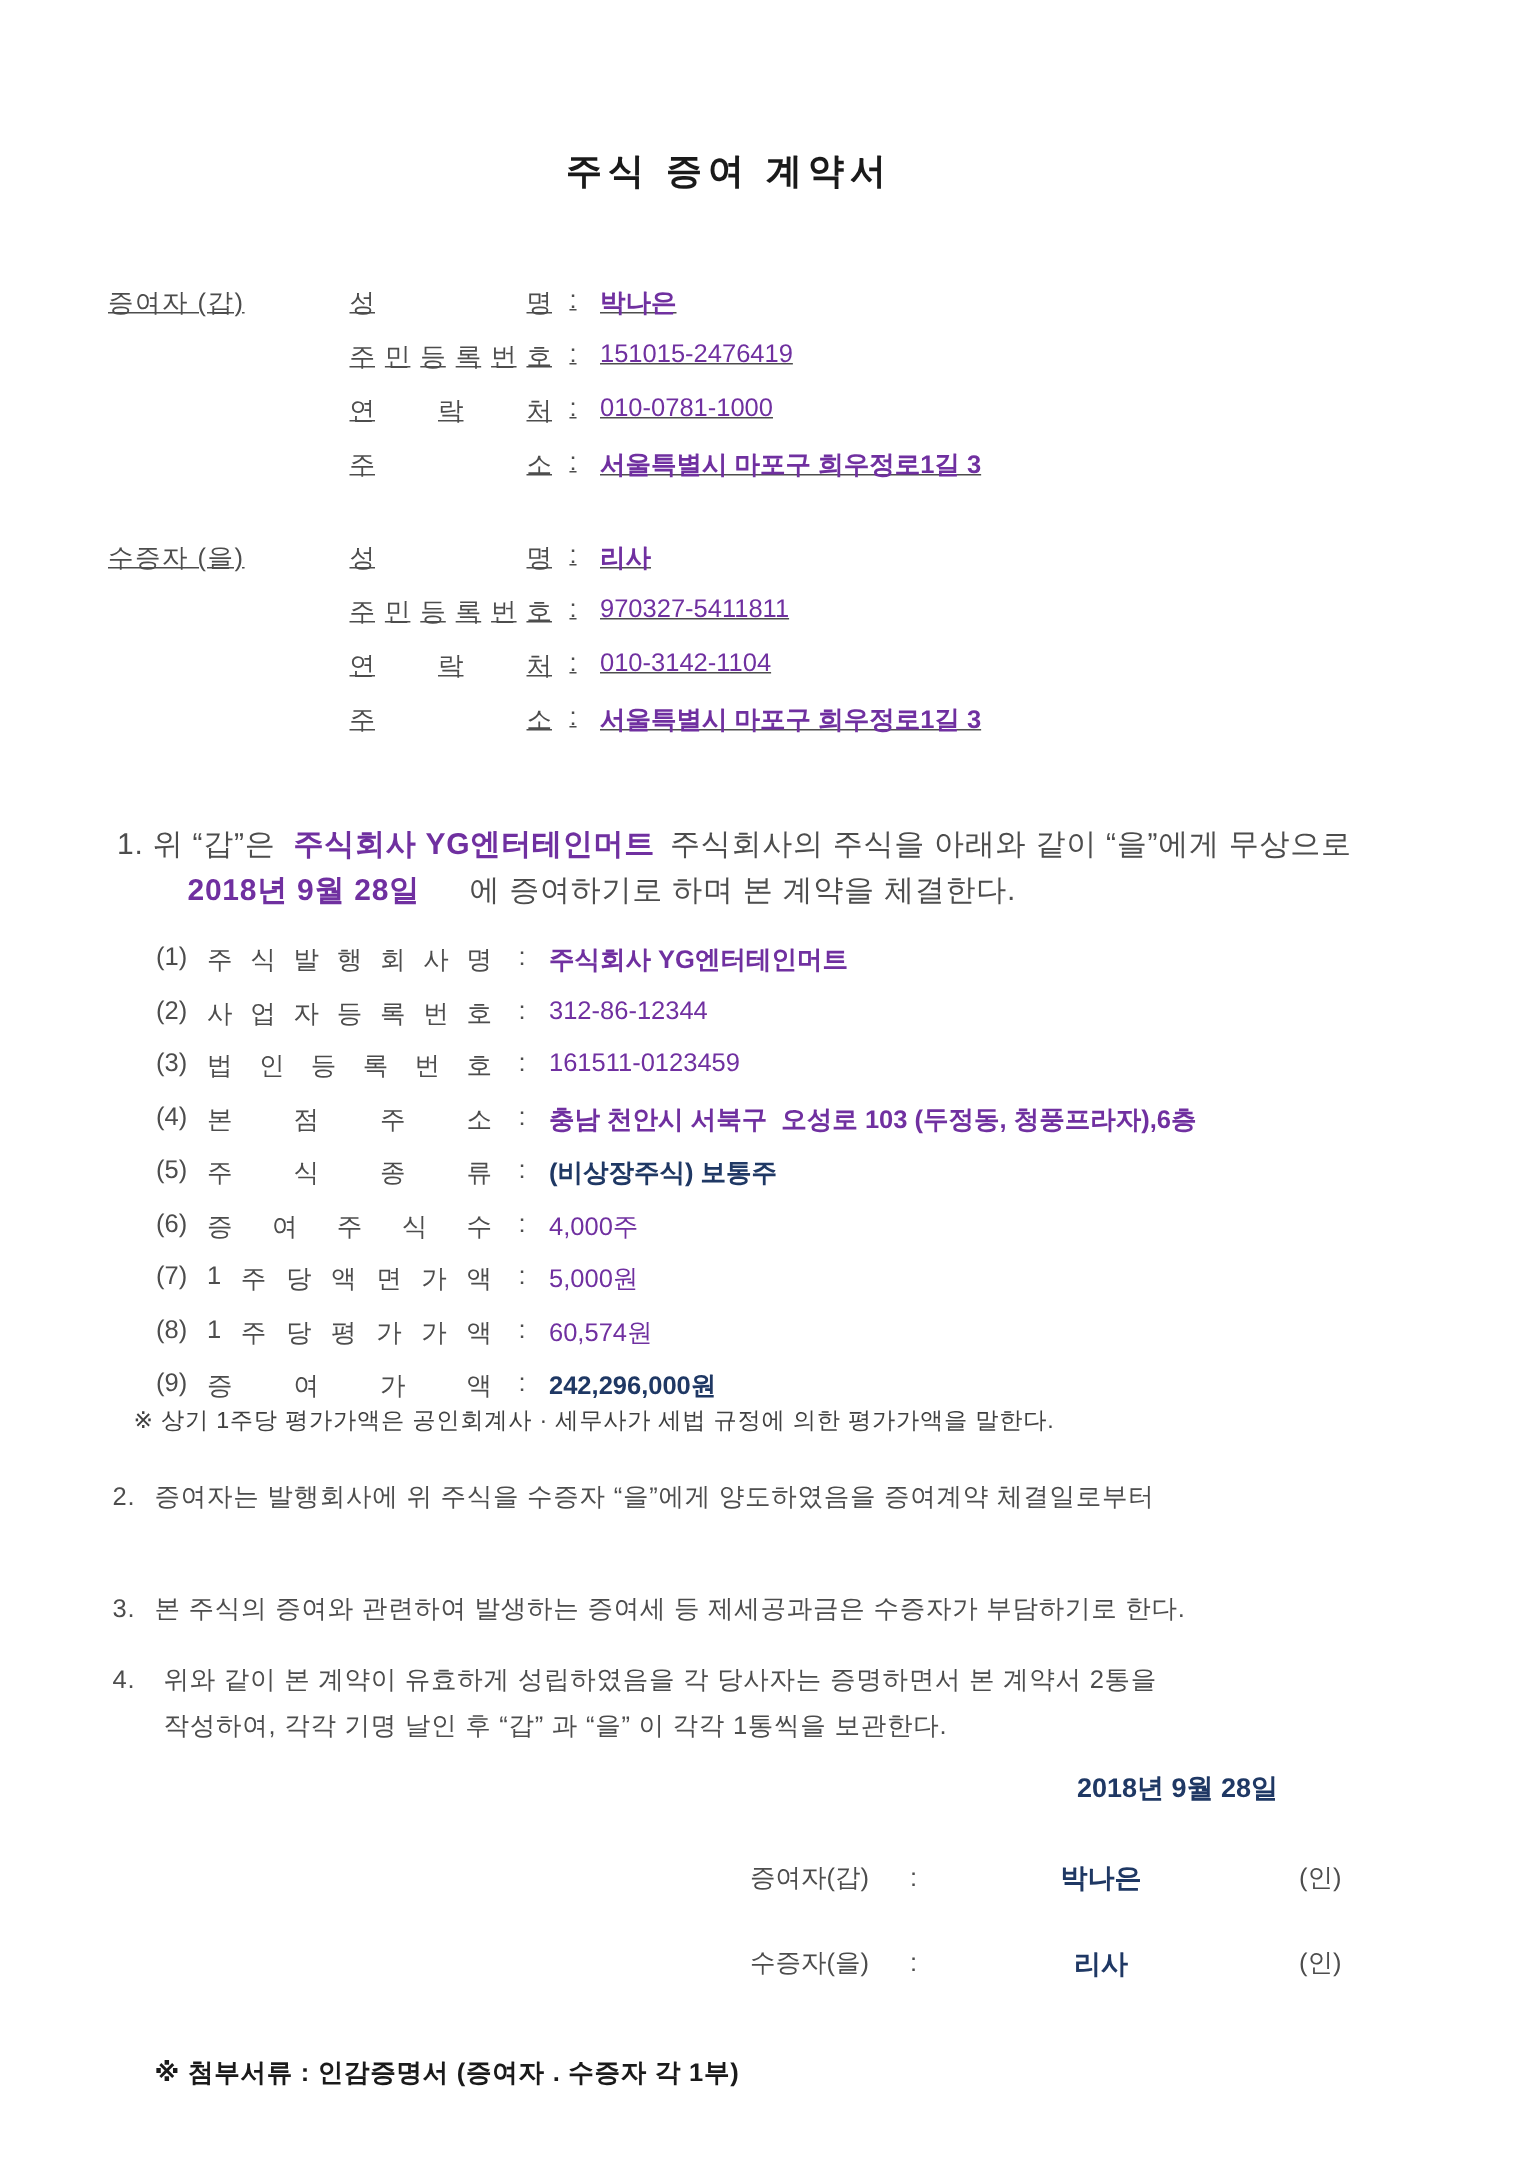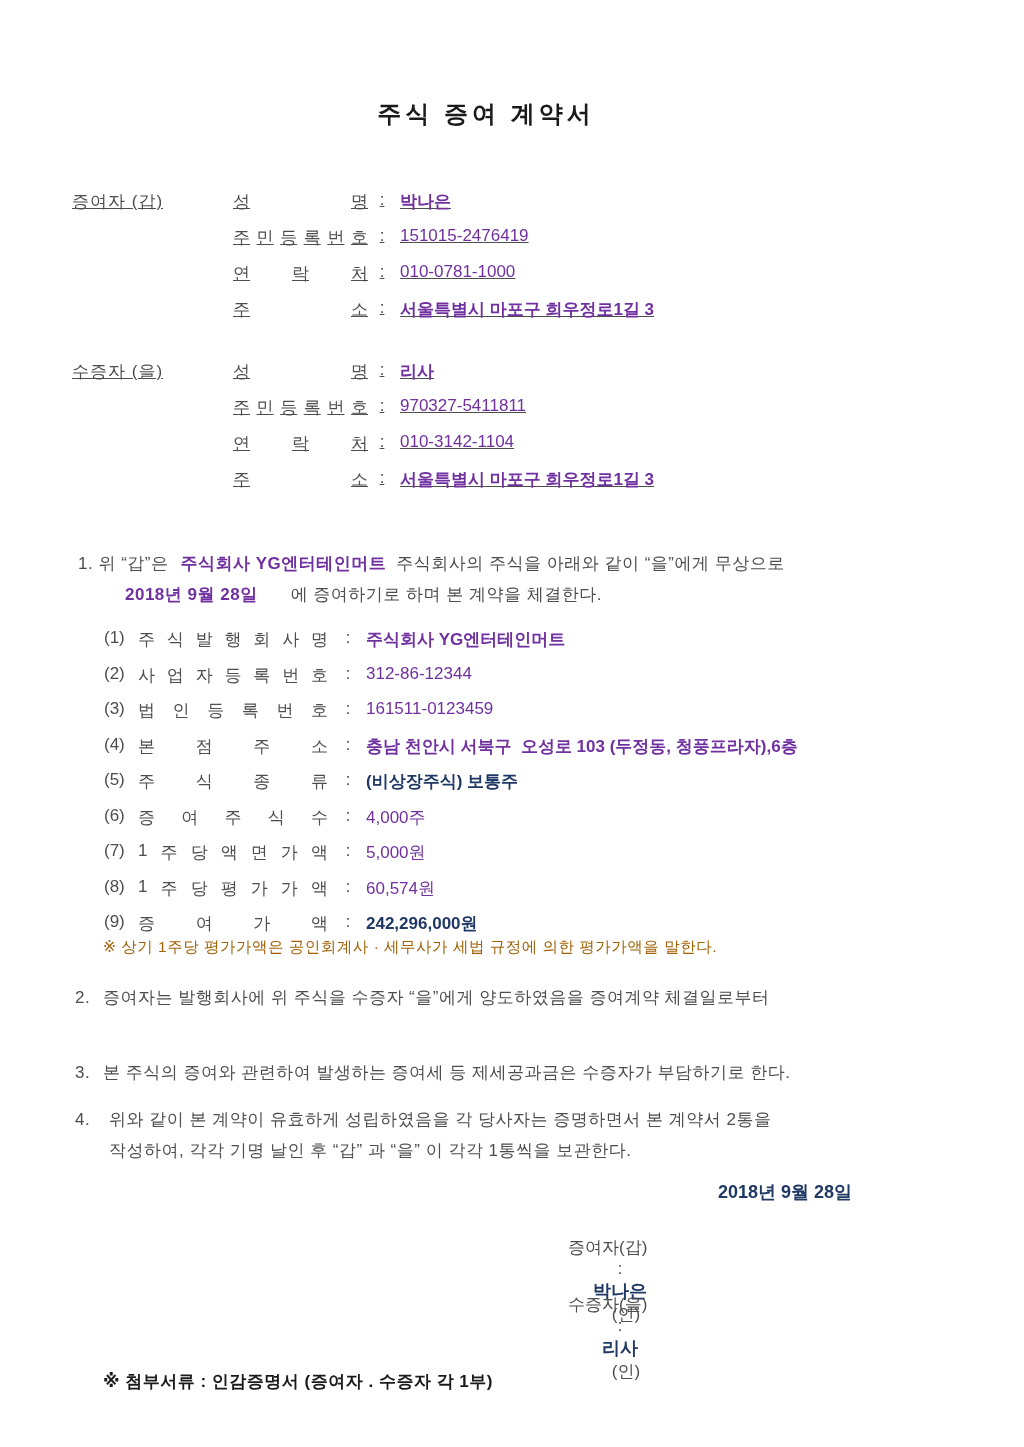--- a/index.html
+++ b/index.html
@@ -34,48 +34,48 @@
   .party { left:72px; font-size:17px;text-decoration:underline; }
   .prow  { display:flex; align-items:flex-start; height:36px; }
   .prole { width:161px; color:#4d4d4d; letter-spacing:1px; }
   .plabel { width:135px; color:#4d4d4d; }
   .pcolon { width:8px; margin-left:10px; text-align:center; color:#4d4d4d; }
   .pvalue { margin-left:14px; white-space:pre; }
 
   [data-justify] { display:flex; justify-content:space-between; }
 
   
-  .clause1 { left:78px; font-size:17px; line-height:31px; letter-spacing:0.5px; }
+  .clause1 { left:78px; font-size:20px; line-height:31px; letter-spacing:0.5px; }
   .c1-line2 { padding-left:47px; }
   .c1-company { margin:0 10px 0 12px; }
   .c1-rest { margin-left:33px; }
 
   
   .items { left:104px; font-size:17px; }
   .irow { display:flex; align-items:flex-start; height:35.5px; }
   .inum { width:34px; color:#4d4d4d; }
   .ilabel { width:190px; color:#4d4d4d; }
   .icolon { width:8px; margin-left:16px; text-align:center; color:#4d4d4d; }
   .ivalue { margin-left:14px; white-space:pre; }
 
   
-  .vnote { left:103px; font-size:15.5px; color:#a16207; letter-spacing:0.5px; }
+  .vnote { left:89px; font-size:15.5px; color:#404040; letter-spacing:0.5px; }
 
   
   .clause { left:75px; font-size:17px; line-height:31px; letter-spacing:0.5px; display:flex; }
   .cnum { width:28px; flex:none; }
   .clause2 { top:982px; }
   .clause3 { top:1057px; }
   .clause4 { top:1104px; }
   .clause4 .cnum { width:34px; }
 
   
   .closing-date { top:1180px; left:718px; font-size:18px; }
   .sigs { top:1236px; left:500px; font-size:17px; }
-  .sig-row { display:flex; align-items:center; height:31px; margin-bottom:26px;flex-direction:column; }
+  .sig-row { display:flex; align-items:center; height:31px; margin-bottom:26px; }
   .sig-role { width:104px; color:#4d4d4d; }
   .sig-colon { width:10px; text-align:center; color:#4d4d4d; }
   .sig-name { width:240px; text-align:center; font-size:18px; }
   .sig-seal { margin-left:12px; color:#4d4d4d; }
 
   .attach { top:1370px; left:103px; font-size:17px; color:#1a1a1a; font-weight:bold; letter-spacing:0.5px; }
 </style>
 </head>
 <body>
 

